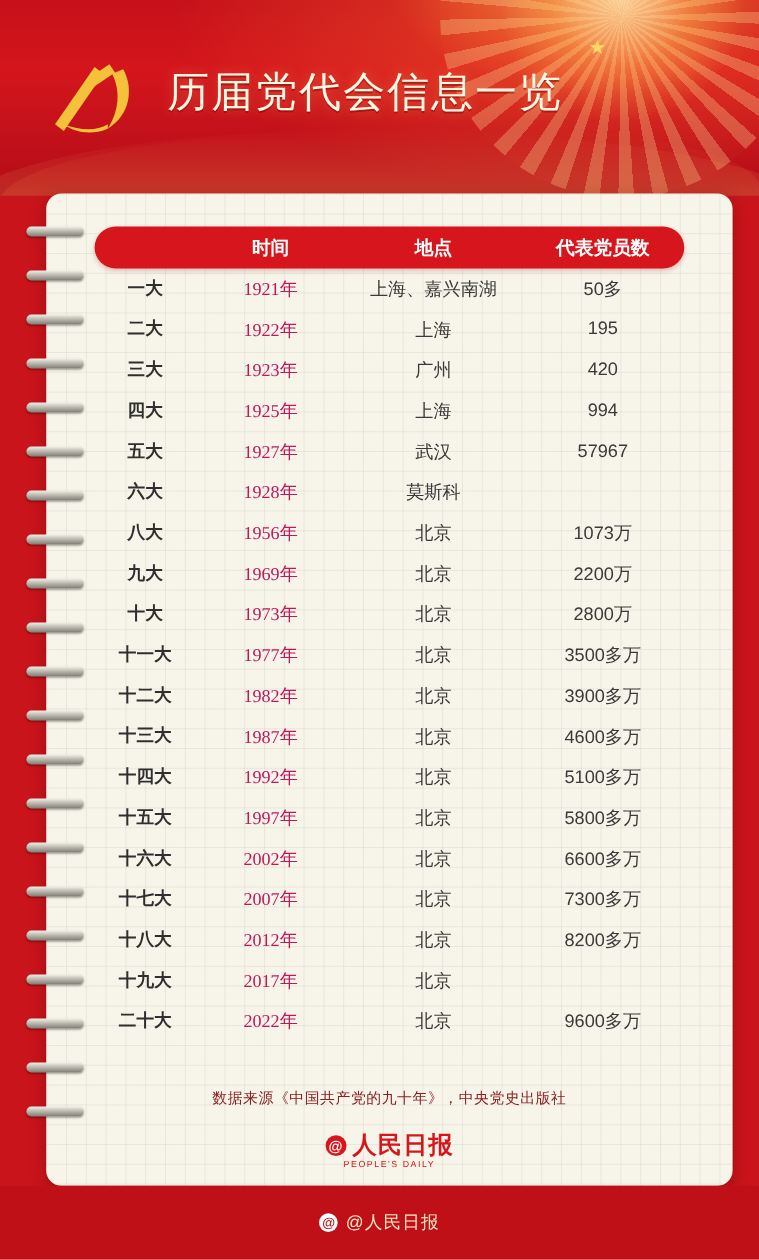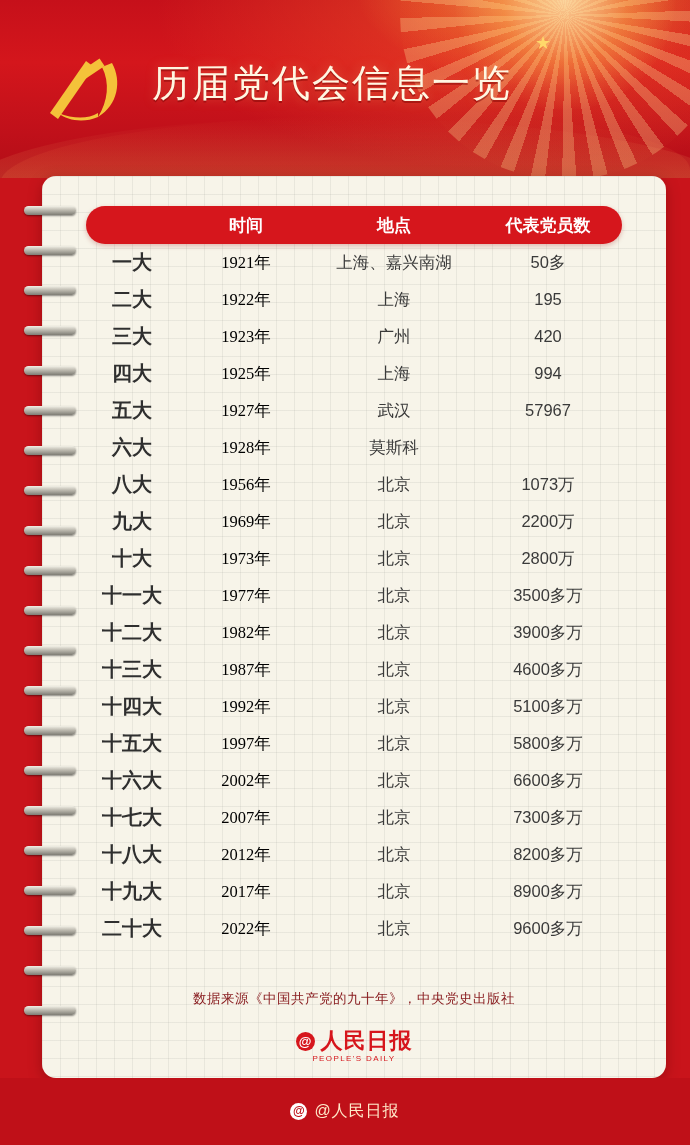--- a/index.html
+++ b/index.html
@@ -146,22 +146,22 @@
   .col-c { width: 160px; text-align: center; }
   .col-d { width: 148px; text-align: center; }
 
   .trow {
     display: flex;
     align-items: center;
     height: 37px;
     color: #3a3a3a;
     font-size: 16.5px;
   }
-  .trow .col-a { font-weight: bold; color: #2f2f2f; font-size: 20px; }
-  .trow .col-b { color: #000000; }
+  .trow .col-a { font-weight: bold; color: #2f2f2f; font-size: 16px; }
+  .trow .col-b { color: #be185d; }
   .trow .col-c { color: #3a3a3a; }
   .trow .col-d { color: #3a3a3a; }
 
   .source {
     position: absolute;
     left: 0; right: 0;
     top: 814px;
     text-align: center;
     font-family: "Liberation Serif", serif;
     font-size: 13.5px;
@@ -368,21 +368,20 @@
           <div class="trow">
             <div class="col-a">十八大</div>
             <div class="col-b">2012年</div>
             <div class="col-c">北京</div>
             <div class="col-d">8200多万</div>
           </div>
           <div class="trow">
             <div class="col-a">十九大</div>
             <div class="col-b">2017年</div>
             <div class="col-c">北京</div>
-            <div class="col-d">8900多万</div>
           </div>
           <div class="trow">
             <div class="col-a">二十大</div>
             <div class="col-b">2022年</div>
             <div class="col-c">北京</div>
             <div class="col-d">9600多万</div>
           </div>
         </div>
     </div>
 

